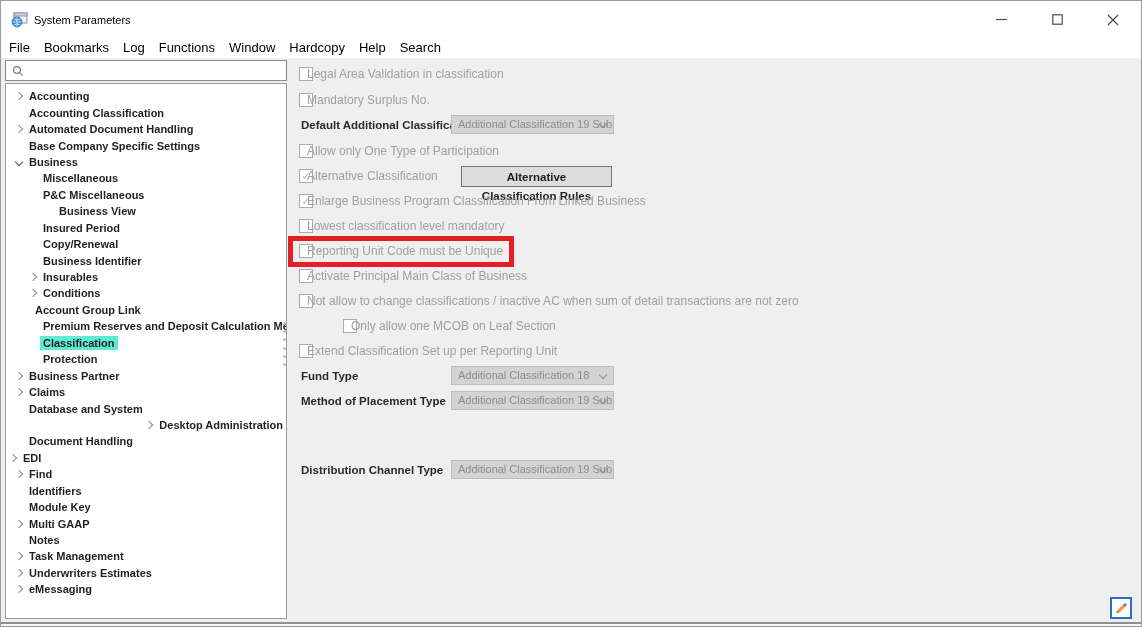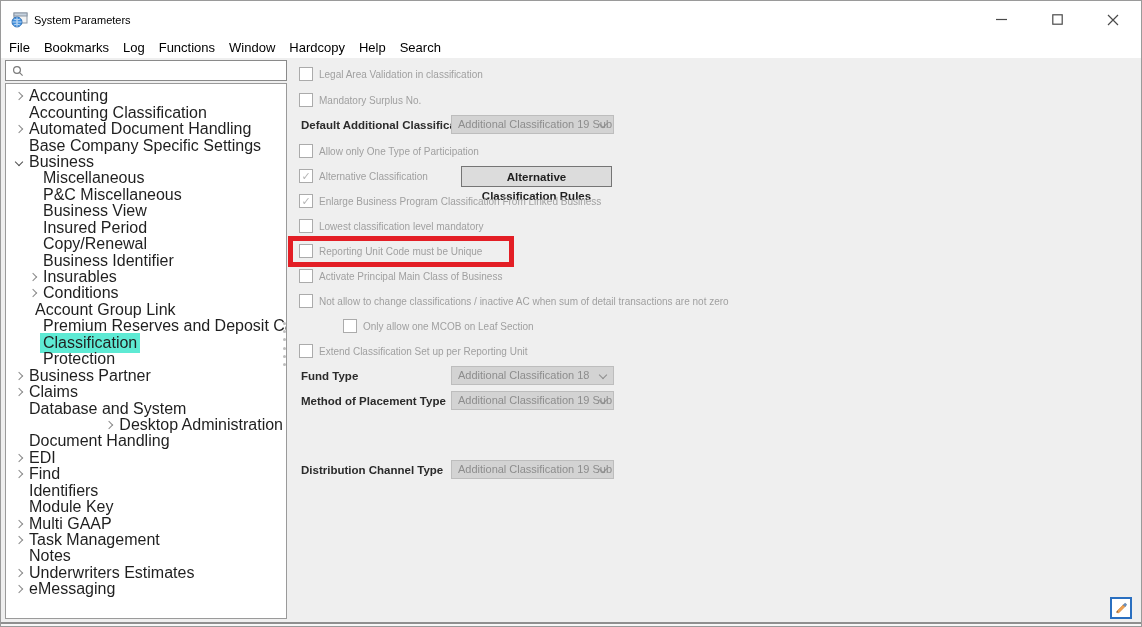--- a/index.html
+++ b/index.html
@@ -35,38 +35,38 @@
   }
   .searchbox svg{margin-left:6px;}
   .searchbox input{
     border:none;outline:none;flex:1;height:16px;font-size:11px;margin-left:4px;
     font-family:inherit;background:transparent;
   }
   .treebox{
     position:absolute;left:4px;top:82px;width:282px;height:536px;box-sizing:border-box;
     background:#fff;border:1px solid #9a9a9a;overflow:hidden;padding-top:4px;
   }
-  .tree-row{height:16.45px;display:flex;align-items:center;font-size:16px;color:#1f1f1f;white-space:nowrap;}
+  .tree-row{height:16.45px;display:flex;align-items:center;font-size:11px;color:#1f1f1f;white-space:nowrap;font-weight:bold;}
   .tree-arrow{width:14px;flex:0 0 14px;display:flex;align-items:center;justify-content:center;}
   .chev{width:5px;height:5px;border-right:1.4px solid #8a8a8a;border-bottom:1.4px solid #8a8a8a;display:inline-block;}
   .chev.right{transform:rotate(-45deg);}
   .chev.down{transform:rotate(45deg);border-color:#4f4f4f;}
   .tree-label{padding:1px 3px;}
   .tree-label.selected{background:#5eead4;}
   
   .mainpanel{position:absolute;left:287px;top:57px;right:6px;height:565px;}
   .mrow{position:absolute;left:0;right:0;height:24px;}
   .cb{
     position:absolute;left:11px;top:50%;margin-top:-7px;width:14px;height:14px;box-sizing:border-box;
     background:#fff;border:1px solid #ababab;display:flex;align-items:center;justify-content:center;
     font-size:11px;color:#b5b5b5;line-height:1;
   }
   .cb-label{
-    position:absolute;left:31px;top:50%;transform:translateY(-50%);
-    font-size:10px;color:#a0a0a0;white-space:nowrap;
+    position:absolute;left:19px;top:50%;transform:translateY(-50%);
+    font-size:12px;color:#a0a0a0;white-space:nowrap;
   }
   .fld-label{
     position:absolute;left:13px;top:50%;transform:translateY(-50%);
     font-size:11.5px;font-weight:bold;color:#2b2b2b;white-space:nowrap;
   }
   .dropdown{
     position:absolute;left:163px;top:50%;margin-top:-10px;width:163px;height:19px;box-sizing:border-box;
     background:#d3d3d3;border:1px solid #bdbdbd;color:#8d8d8d;font-size:11px;
     line-height:17px;padding:0 20px 0 6px;overflow:hidden;white-space:nowrap;
   }
@@ -172,21 +172,21 @@
         <span class="tree-label">Business</span>
       </div>
       <div class="tree-row" style="padding-left: 20px;">
         <span class="tree-arrow"></span>
         <span class="tree-label">Miscellaneous</span>
       </div>
       <div class="tree-row" style="padding-left: 20px;">
         <span class="tree-arrow"></span>
         <span class="tree-label">P&amp;C Miscellaneous</span>
       </div>
-      <div class="tree-row" style="padding-left: 20px;">
+      <div class="tree-row" style="padding-left: 36px;">
         <span class="tree-arrow"></span>
         <span class="tree-label">Business View</span>
       </div>
       <div class="tree-row" style="padding-left: 20px;">
         <span class="tree-arrow"></span>
         <span class="tree-label">Insured Period</span>
       </div>
       <div class="tree-row" style="padding-left: 20px;">
         <span class="tree-arrow"></span>
         <span class="tree-label">Copy/Renewal</span>
@@ -242,21 +242,21 @@
       <div class="tree-row" style="padding-left: 17px; justify-content: flex-end;">
         <span class="tree-arrow">
           <span class="chev right"></span>
         </span>
         <span class="tree-label">Desktop Administration</span>
       </div>
       <div class="tree-row" style="padding-left: 6px;">
         <span class="tree-arrow"></span>
         <span class="tree-label">Document Handling</span>
       </div>
-      <div class="tree-row" style="padding-left: 6px;">
+      <div class="tree-row" style="">
         <span class="tree-arrow">
           <span class="chev right"></span>
         </span>
         <span class="tree-label">EDI</span>
       </div>
       <div class="tree-row" style="padding-left: 6px;">
         <span class="tree-arrow">
           <span class="chev right"></span>
         </span>
         <span class="tree-label">Find</span>
@@ -269,28 +269,28 @@
         <span class="tree-arrow"></span>
         <span class="tree-label">Module Key</span>
       </div>
       <div class="tree-row" style="padding-left: 6px;">
         <span class="tree-arrow">
           <span class="chev right"></span>
         </span>
         <span class="tree-label">Multi GAAP</span>
       </div>
       <div class="tree-row" style="padding-left: 6px;">
+        <span class="tree-arrow"></span>
+        <span class="tree-label">Notes</span>
+      </div>
+      <div class="tree-row" style="padding-left: 6px;">
         <span class="tree-arrow">
           <span class="chev right"></span>
         </span>
         <span class="tree-label">Task Management</span>
-      </div>
-      <div class="tree-row" style="padding-left: 6px;">
-        <span class="tree-arrow"></span>
-        <span class="tree-label">Notes</span>
       </div>
       <div class="tree-row" style="padding-left: 6px;">
         <span class="tree-arrow">
           <span class="chev right"></span>
         </span>
         <span class="tree-label">Underwriters Estimates</span>
       </div>
       <div class="tree-row" style="padding-left: 6px;">
         <span class="tree-arrow">
           <span class="chev right"></span>

